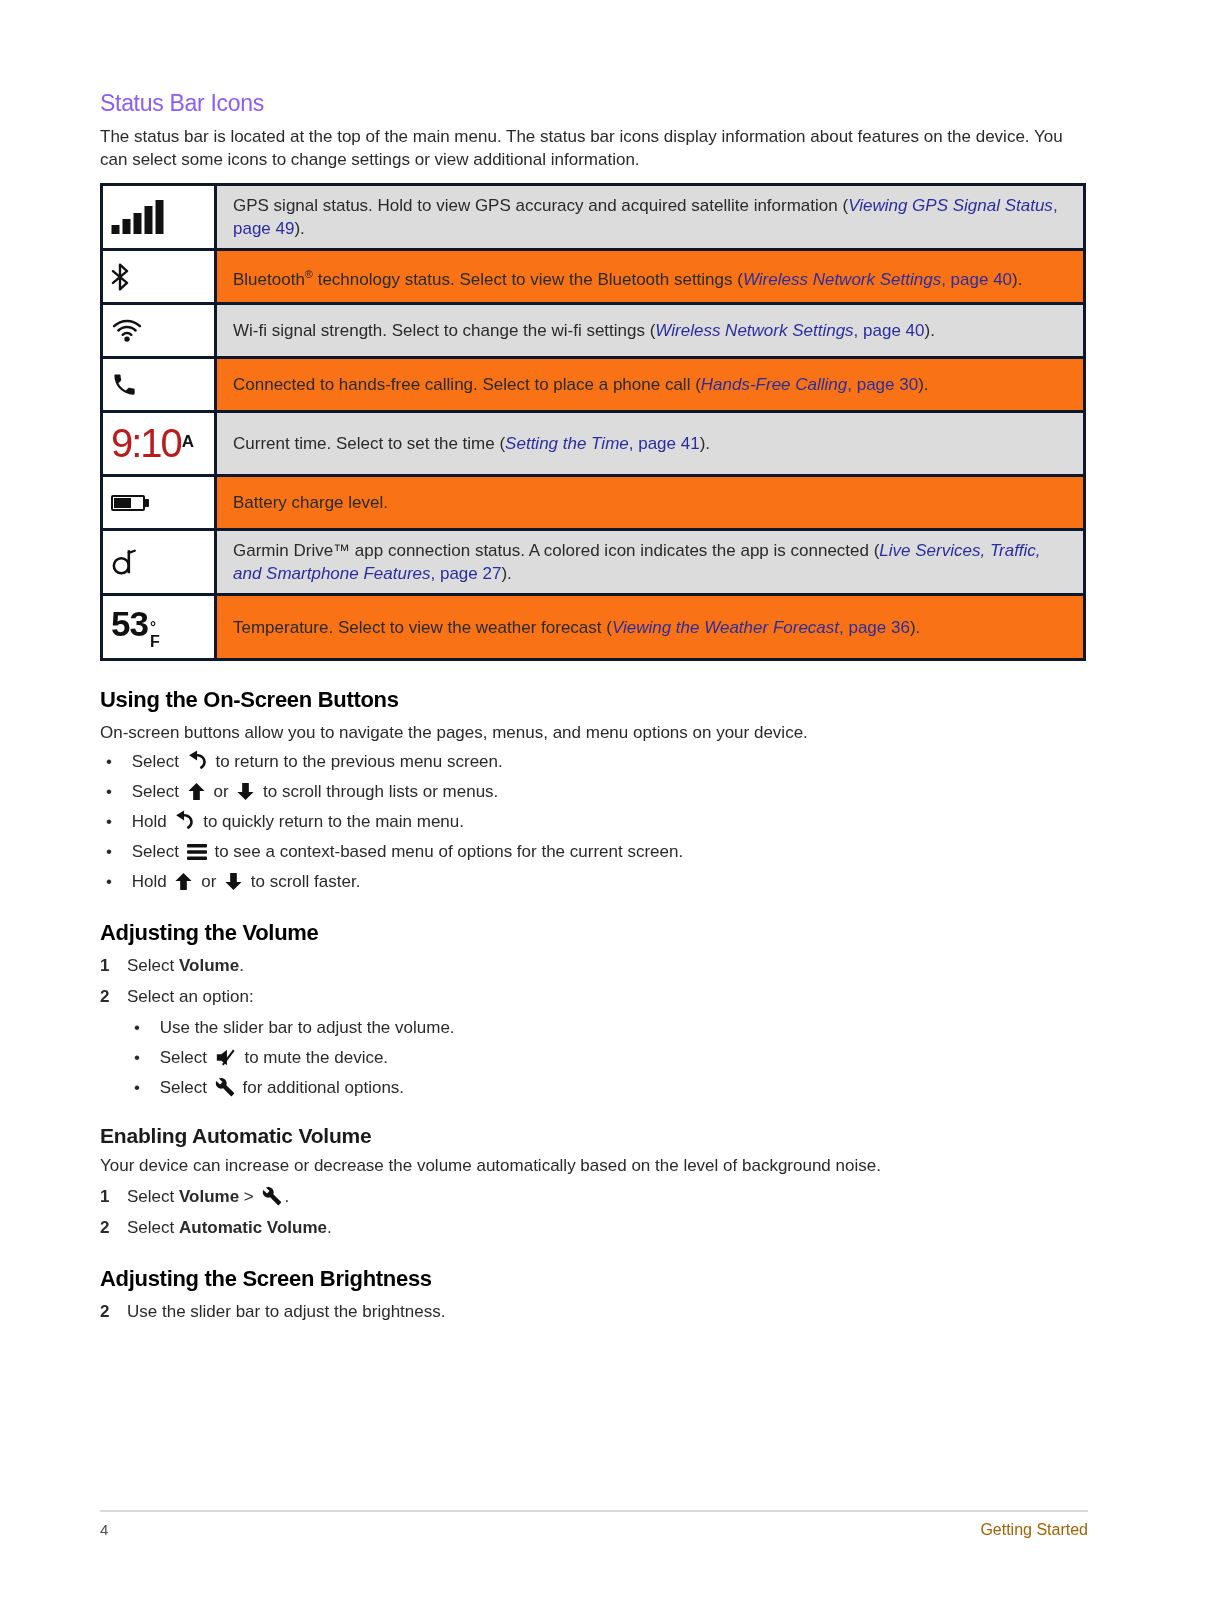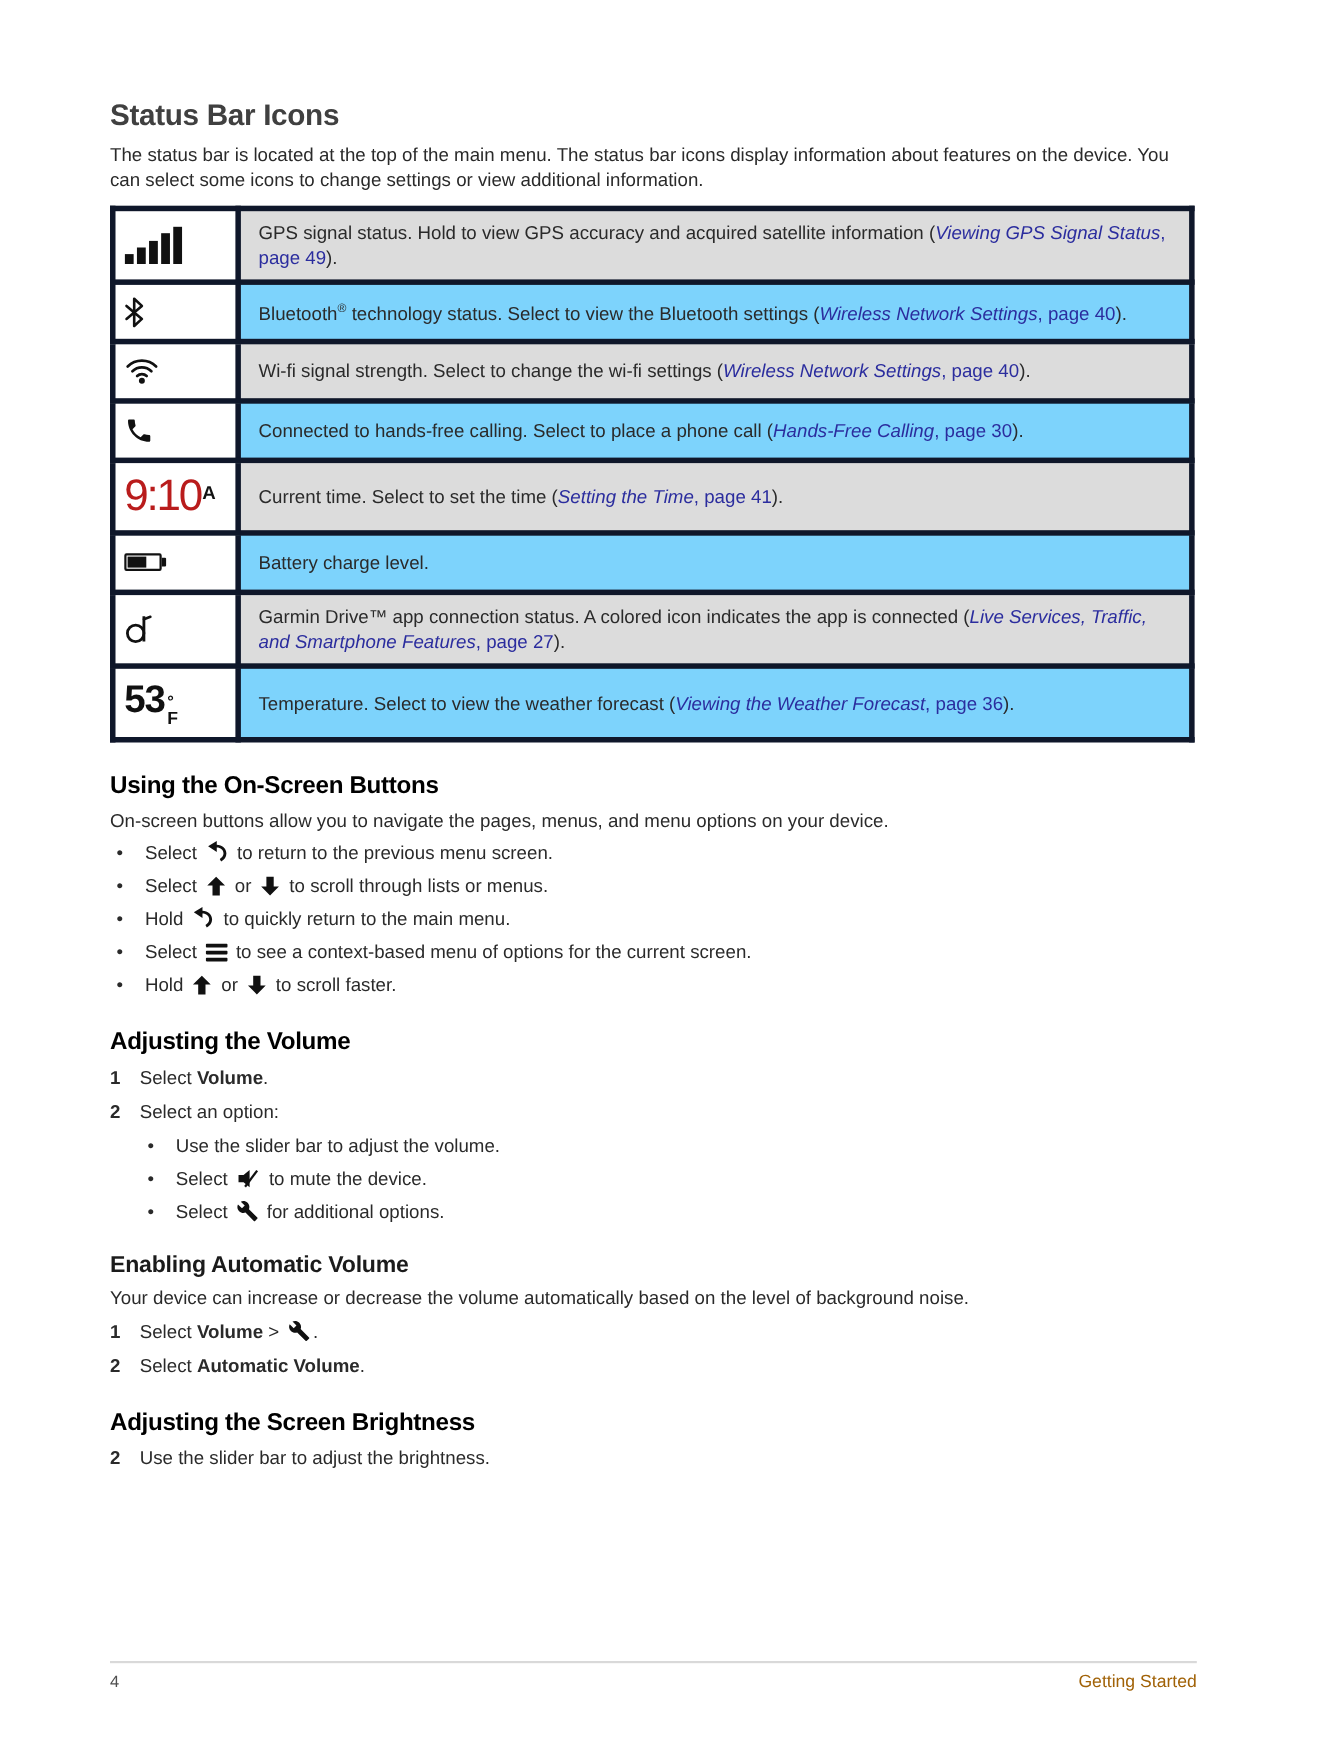--- a/index.html
+++ b/index.html
@@ -11,21 +11,21 @@
     color: #2a2a2a;
     position: relative;
   }
   .content {
     position: absolute;
     left: 100px; top: 0;
     width: 986px;
     padding-top: 90px;
   }
   h1.sec {
-    font-size: 27px; font-weight: bold; color: #404040;
+    font-size: 23px; font-weight: normal; color: #8b5cf6;
     letter-spacing: -0.3px;
     margin: 0 0 8px 0;
   }
   h2.sec {
     font-size: 22px; font-weight: bold; color: #000000;
     letter-spacing: -0.3px;
     margin: 26px 0 8px 0;
   }
   h3.sec {
     font-size: 21px; font-weight: bold; color: #1b1b1b;
@@ -34,34 +34,34 @@
   }
   p.body { font-size: 17px; line-height: 23px; margin: 0; }
 
   
   table.icon-table {
     width: 100%;
     border-collapse: collapse;
     margin-top: 12px;
   }
   table.icon-table td {
-    border: 5px solid #0f172a;
+    border: 3px solid #0f172a;
     vertical-align: middle;
   }
   td.icon-cell {
     width: 114px;
     background: #ffffff;
     padding: 8px 6px 8px 8px;
   }
   td.text-cell {
     height: 54px;
     padding: 8px 16px;
     font-size: 17px;
     line-height: 23px;
-    background: #7dd3fc;
+    background: #f97316;
   }
   tr.alt td.text-cell { background: #dcdcdc; }
 
   a.xref { color: #2b2d9e; text-decoration: none; cursor: pointer; }
   a.xref .t { font-style: italic; }
   a.xref .pg { font-style: normal; }
   sup { font-size: 11px; }
 
   .time-big { font-size: 40px; font-weight: normal; letter-spacing: -2px; color: #b91c1c; }
   .time-am  { font-size: 17px; font-weight: bold; color: #111; vertical-align: 10px; margin-left: 1px; }

